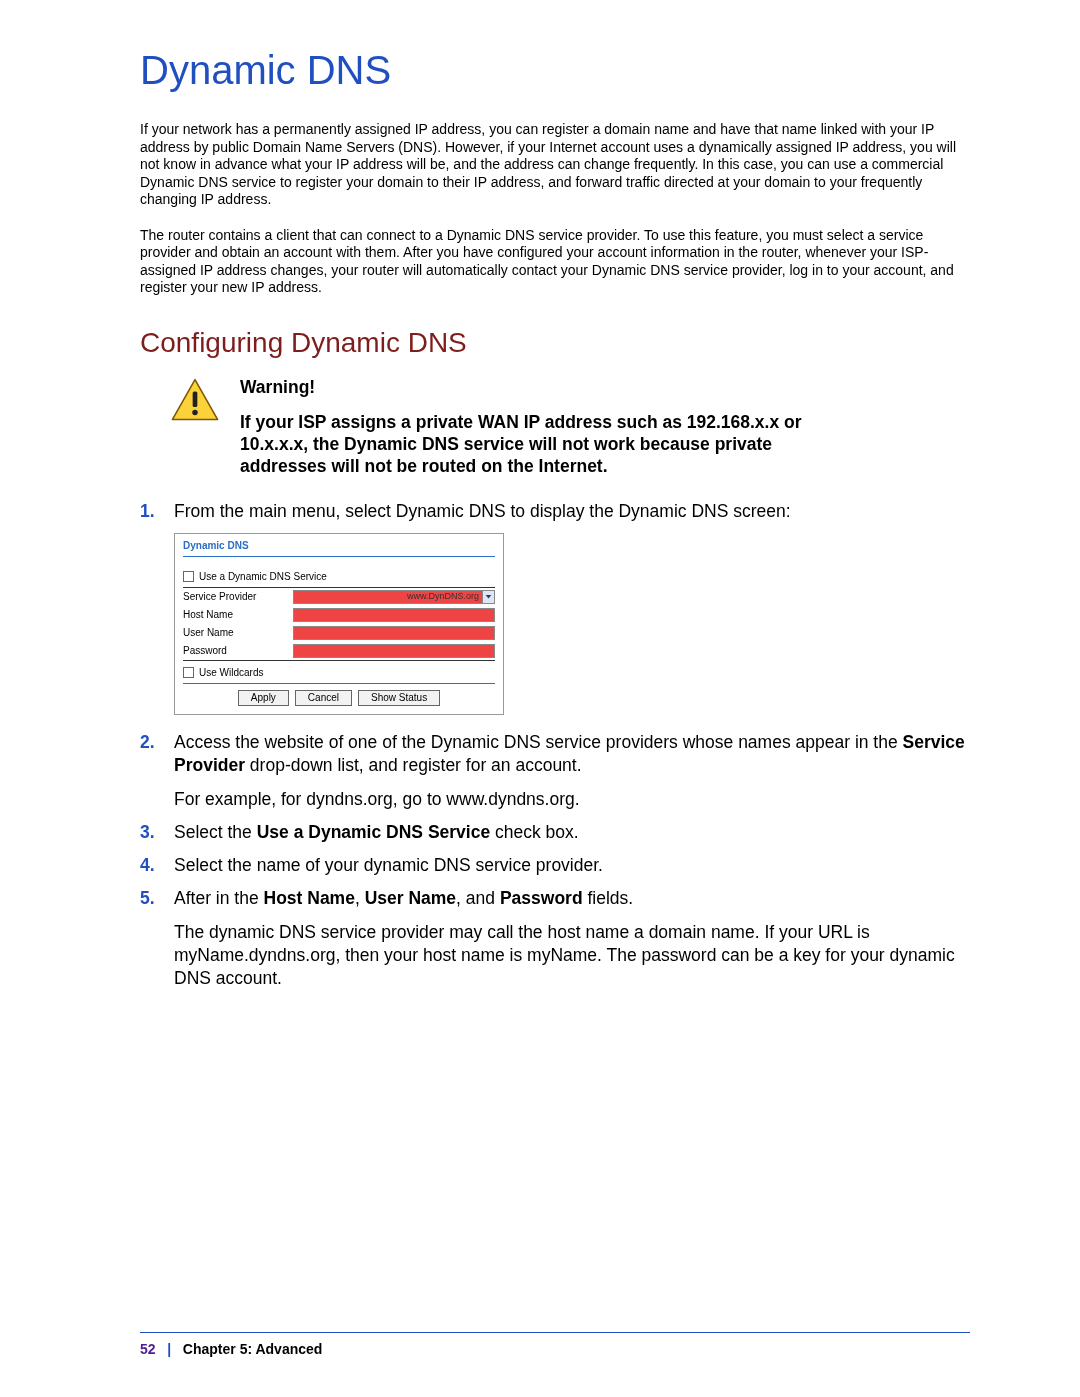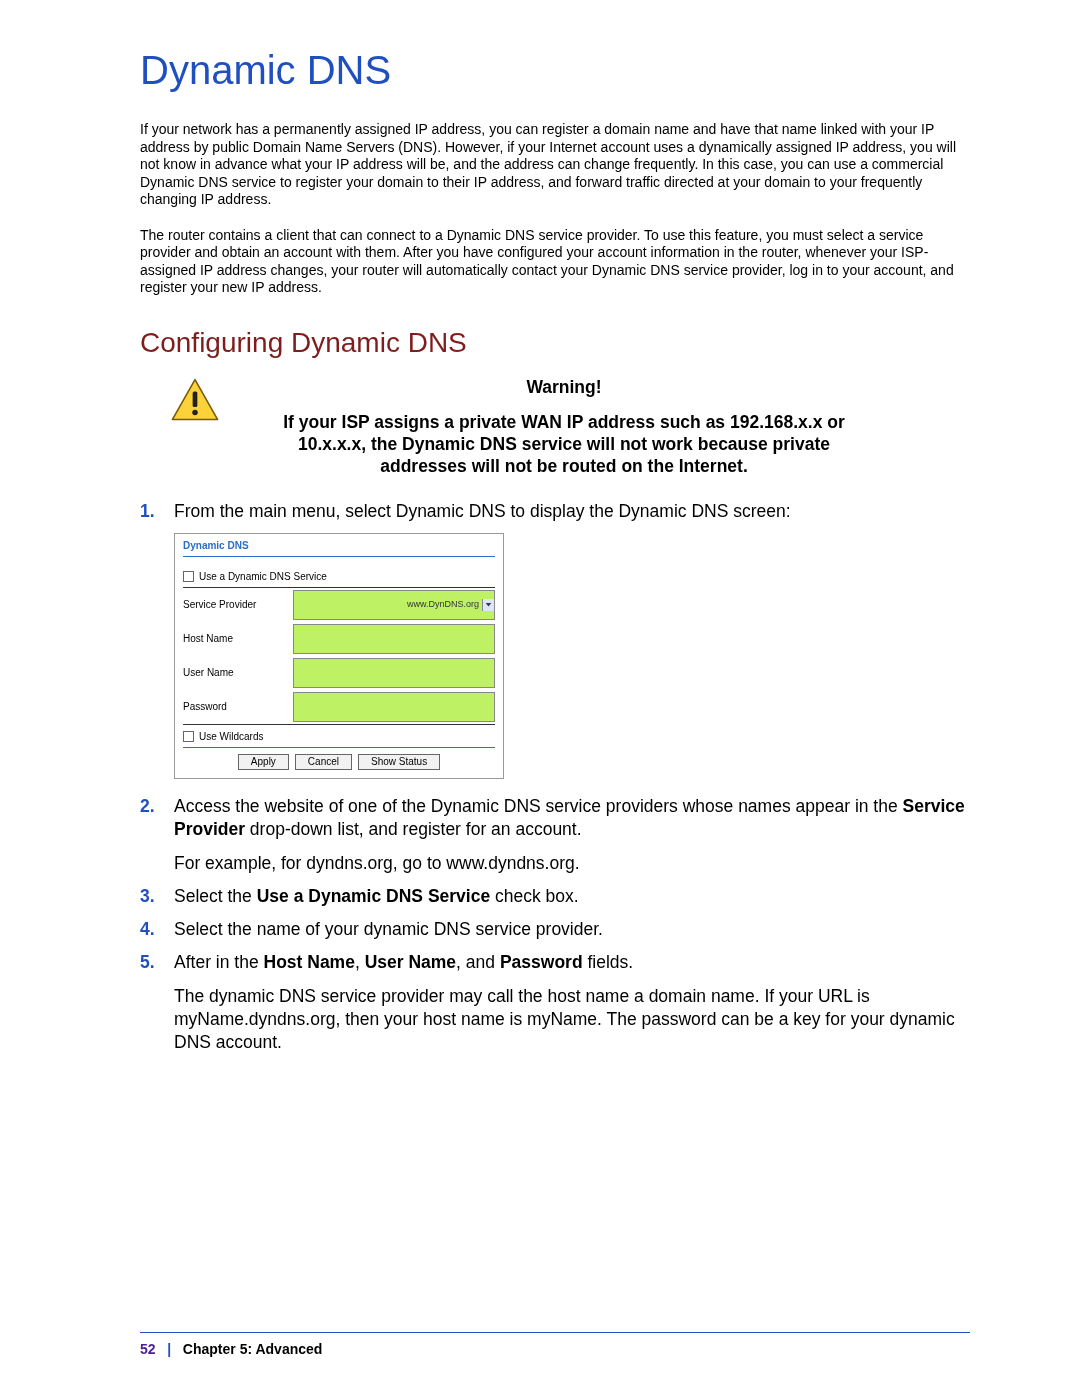--- a/index.html
+++ b/index.html
@@ -36,23 +36,22 @@
     color: #7f1d1d;
     font-weight: normal;
     font-size: 28px;
     margin-top: 30px;
     margin-bottom: 18px;
     font-family: "Trebuchet MS", Verdana, sans-serif;
   }
   .warning-block {
     display: flex;
     align-items: flex-start;
-    gap: 34px;
+    gap: 20px;
     margin: 10px 0 22px 30px;
-    text-align: center;
   }
   .warning-icon svg { width: 50px; height: 46px; }
   .warning-text { font-size: 17.5px; line-height: 1.25; font-weight: bold; max-width: 620px; }
   .warning-label { margin-bottom: 14px; }
   ol.steps { list-style: none; counter-reset: step; margin-left: 0; }
   ol.steps > li {
     counter-increment: step;
     position: relative;
     padding-left: 34px;
     font-size: 17.5px;
@@ -89,23 +88,23 @@
     display: flex;
     align-items: center;
     padding: 2px 8px;
   }
   .app-screenshot .checkbox {
     width: 11px; height: 11px; border: 1px solid #666; margin-right: 5px; display: inline-block; background: #fff;
   }
   .app-screenshot .label { flex: 0 0 110px; }
   .app-screenshot .field {
     border: 1px solid #888;
-    height: 30px;
+    height: 14px;
     flex: 1;
-    background: #bef264;
+    background: #ef4444;
     display: flex;
     align-items: center;
     justify-content: flex-end;
     padding: 0 3px;
     font-size: 9px;
     color: #333;
   }
   .app-screenshot .select-arrow {
     width: 12px; height: 12px; background: #dce6f5; border-left: 1px solid #888;
     display: inline-flex; align-items: center; justify-content: center; margin-left: 3px; margin-right: -3px;

